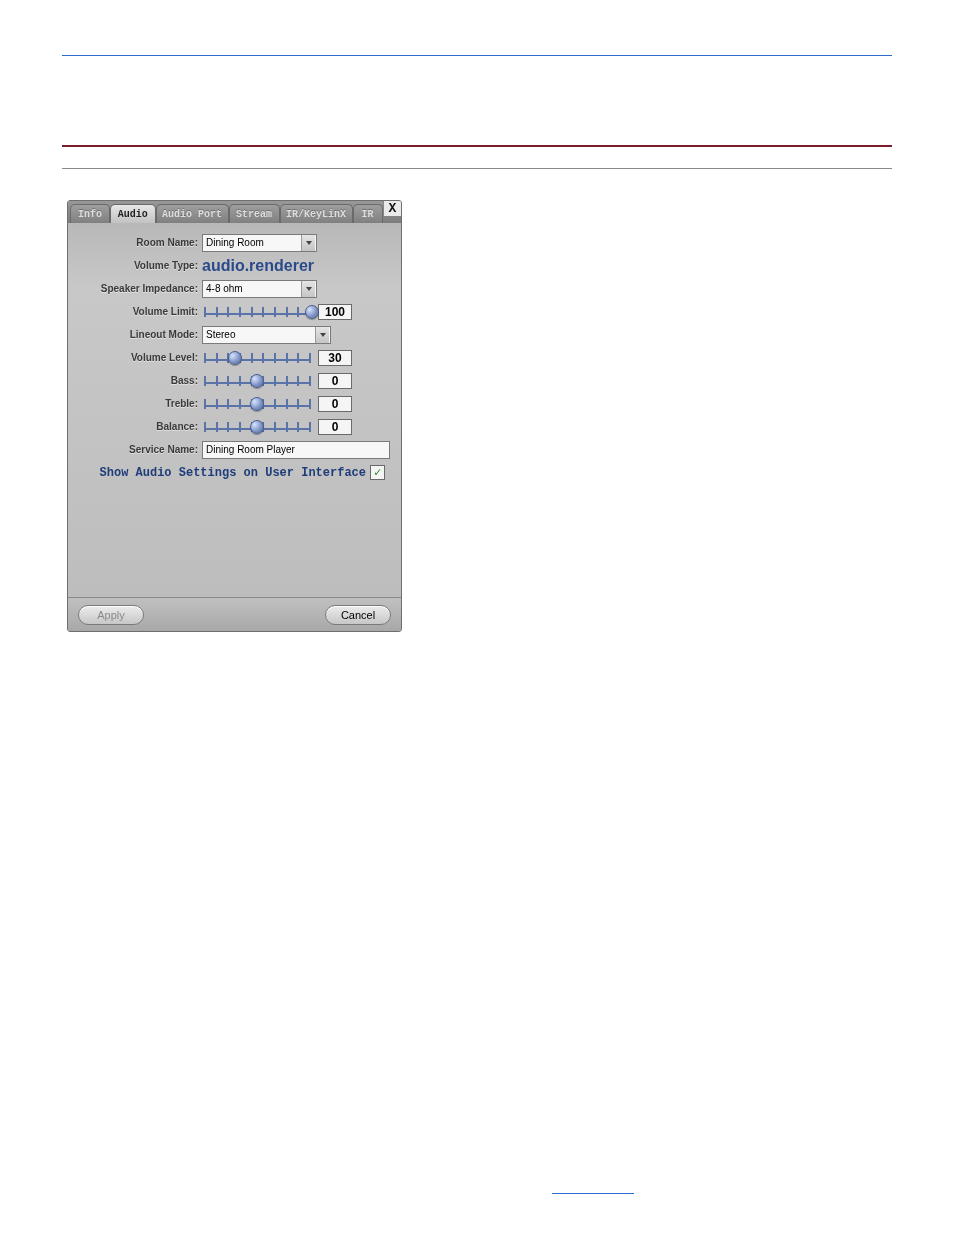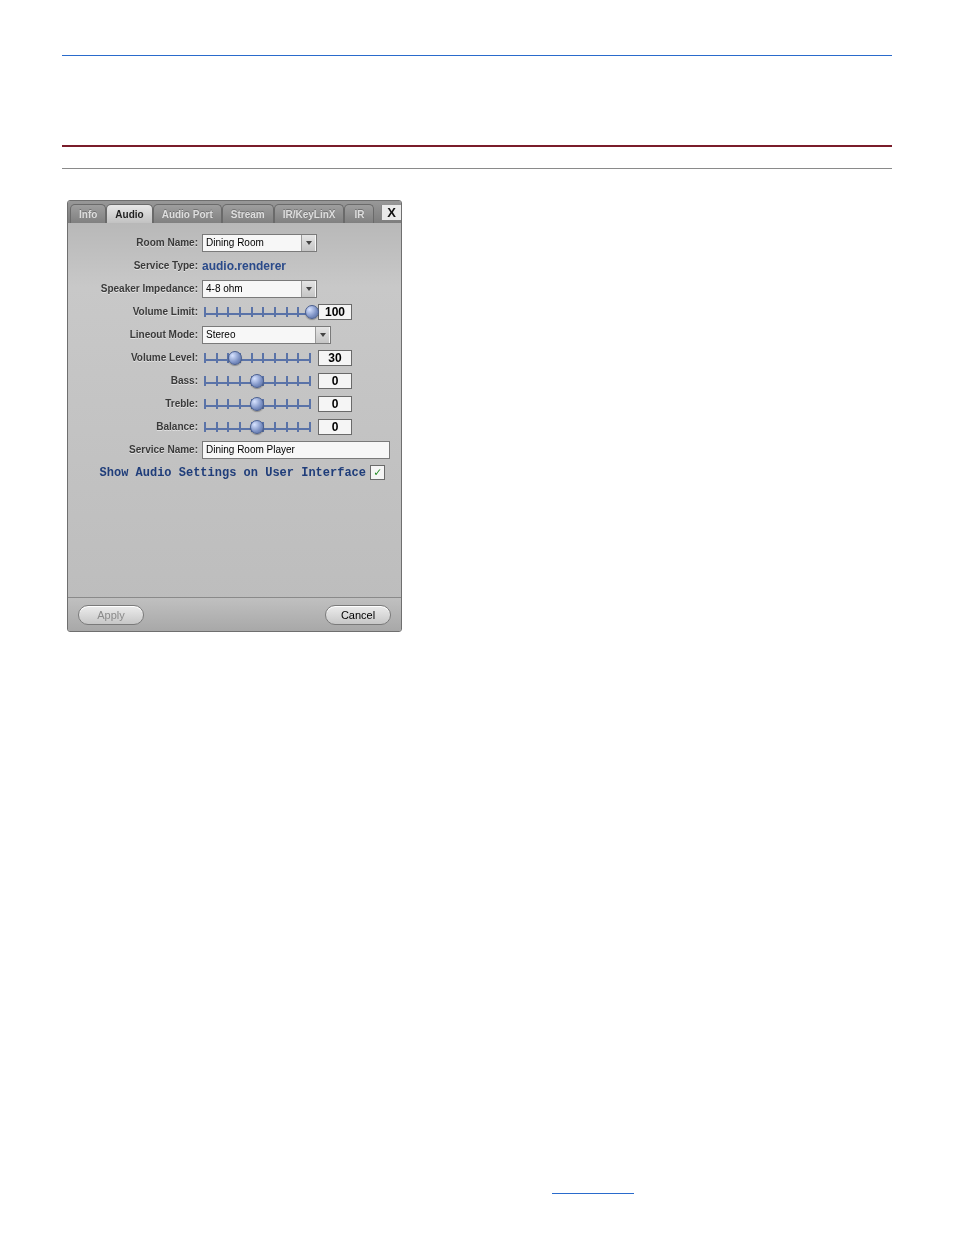--- a/index.html
+++ b/index.html
@@ -42,24 +42,25 @@
     height: 432px;
     background: linear-gradient(to bottom, #cfcfcf 0%, #b7b7b7 4%, #c8c8c8 20%, #bcbcbc 100%);
     border: 1px solid #6f6f6f;
     border-radius: 3px;
     overflow: hidden;
   }
   .tabs {
     display: flex;
     height: 22px;
     background: linear-gradient(to bottom, #989898, #7d7d7d);
-    align-items: center;
+    align-items: flex-start;
     padding-left: 2px;
     gap: 0;
     font-size: 10px;
+    font-family: Liberation Mono, monospace;
   }
   .tab {
     display: flex;
     align-items: center;
     justify-content: center;
     padding: 0 8px;
     min-width: 30px;
     border-top-left-radius: 5px;
     border-top-right-radius: 5px;
     margin-top: 3px;
@@ -105,21 +106,21 @@
     text-align: right;
     padding-right: 4px;
     font-weight: bold;
     font-size: 10px;
     color: #3a3a3a;
     text-shadow: 0 1px 0 rgba(255,255,255,.5);
   }
   .val-type {
     font-weight: bold;
     color: #2a4a8a;
-    font-size: 12px;
+    font-size: 16px;
   }
   .sel, .txt {
     height: 18px;
     border: 1px solid #7a7a7a;
     background: #f7f7f7;
     font-size: 10px;
     padding: 1px 3px;
   }
   .sel {
     display: flex;
@@ -291,21 +292,21 @@
       <div class="lbl">Room Name:</div>
       <div class="sel w-room">
         <span>Dining Room</span>
         <span class="caret">
             <span class="arrow"></span>
           </span>
       </div>
     </div>
 
     <div class="row">
-      <div class="lbl">Service Type:</div>
+      <div class="lbl">Volume Type:</div>
       <div class="val-type">audio.renderer</div>
     </div>
 
     <div class="row">
       <div class="lbl">Speaker Impedance:</div>
       <div class="sel w-imp">
         <span>4-8 ohm</span>
         <span class="caret">
             <span class="arrow"></span>
           </span>

